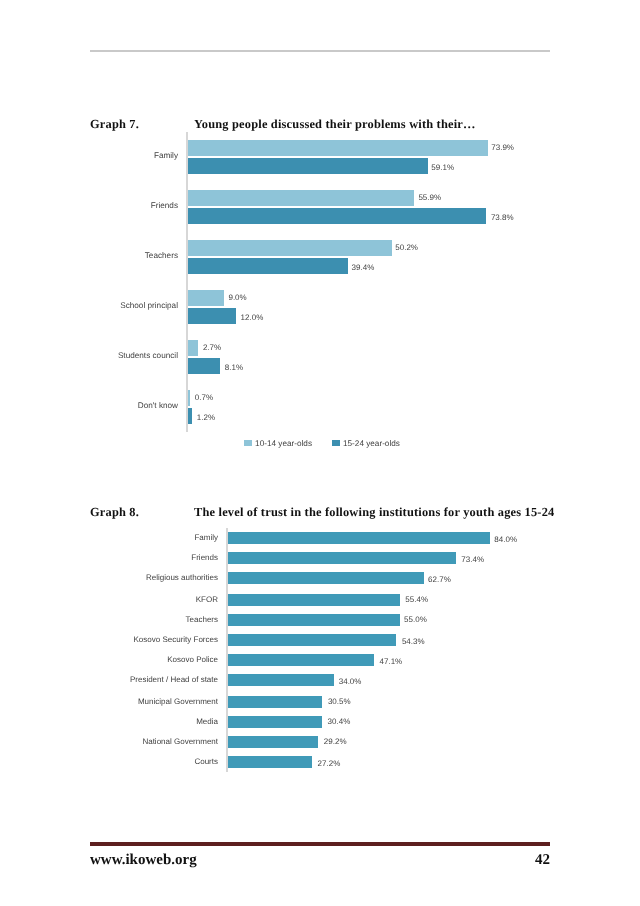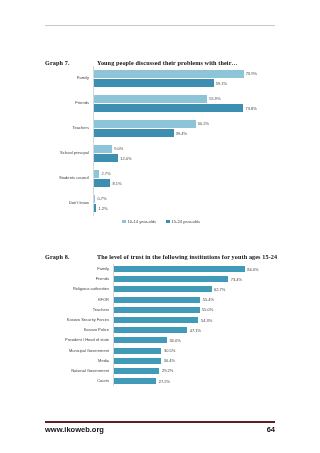--- a/index.html
+++ b/index.html
@@ -20,21 +20,21 @@
   }
 
   
   .footer-rule{
     position:absolute;left:45px;top:421px;width:230px;height:0;
     border-top:2px solid #5d1f1f;
   }
   .footer-row{
     position:absolute;left:45px;top:425px;width:230px;
     display:flex;justify-content:space-between;align-items:baseline;
-    font-family:Liberation Sans, sans-serif;
+    font-family:Liberation Serif, serif;
     font-size:7.5px;font-weight:bold;color:#111;
   }
 
   
   .graph-title{
     position:absolute;display:flex;align-items:baseline;
     font-family:"Liberation Serif", serif;
     font-weight:bold;font-size:6.2px;color:#111;
     letter-spacing:.1px;white-space:nowrap;
   }
@@ -296,16 +296,16 @@
         <div class="c2-plot">
           <div class="c2-bar" style="width: 42.3111px; background: rgb(64, 154, 184);"></div>
           <span class="c2-val">27.2%</span>
         </div>
       </div>
     </div>
 
   <div class="footer-rule"></div>
   <div class="footer-row">
     <span>www.ikoweb.org</span>
-    <span>64</span>
+    <span>42</span>
   </div>
 
 </div>
 
 </body></html>

